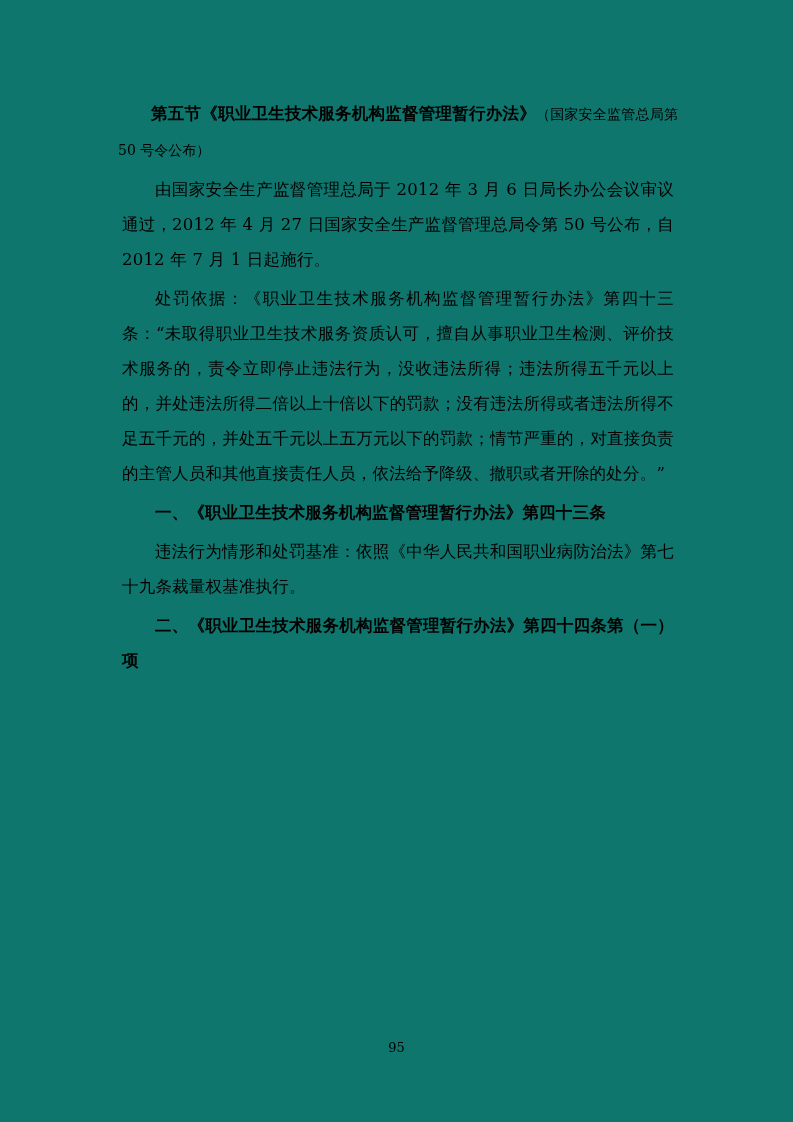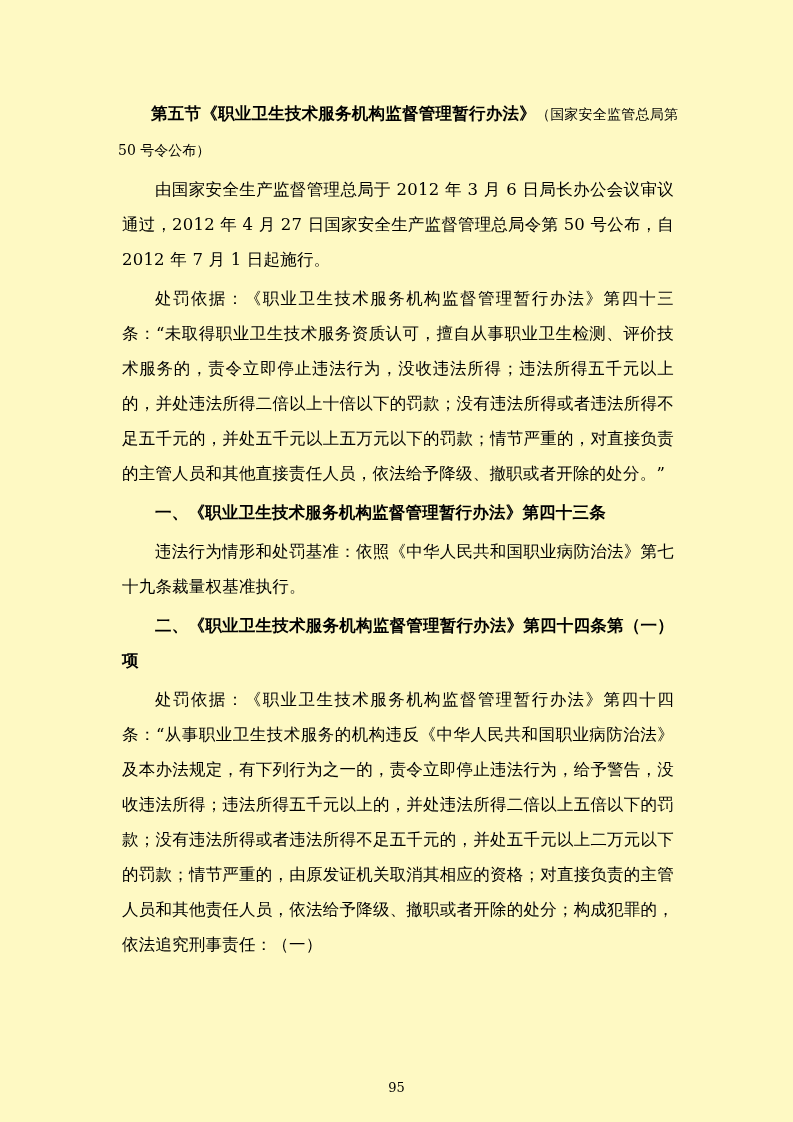--- a/index.html
+++ b/index.html
@@ -3,21 +3,21 @@
 <meta charset="utf-8">
 <style>
   html, body {
     margin: 0;
     padding: 0;
     background: #f0f0f0;
   }
   .page {
     width: 793px;
     height: 1122px;
-    background: #fef9c3;
+    background: #0f766e;
     margin: 0 auto;
     position: relative;
     box-sizing: border-box;
     font-family: "DejaVu Serif", "Liberation Serif", serif;
     color: #000000;
   }
   .content {
     position: absolute;
     left: 118px;
     top: 96px;
@@ -53,21 +53,20 @@
   }
   .page-number {
     position: absolute;
     left: 0;
     right: 0;
     top: 1040px;
     text-align: center;
     font-size: 13px;
     font-family: "DejaVu Serif", "Liberation Serif", serif;
     color: #000;
-    margin-top: 40px;
   }
   .block {
     margin-bottom: 0px;
   }
 </style>
 </head>
 <body>
 
 <div class="page">
 
@@ -78,19 +77,18 @@
     <p class="para indent block">由国家安全生产监督管理总局于 2012 年 3 月 6 日局长办公会议审议通过，2012 年 4 月 27 日国家安全生产监督管理总局令第 50 号公布，自 2012 年 7 月 1 日起施行。</p>
 
     <p class="para indent block">处罚依据：《职业卫生技术服务机构监督管理暂行办法》第四十三条：“未取得职业卫生技术服务资质认可，擅自从事职业卫生检测、评价技术服务的，责令立即停止违法行为，没收违法所得；违法所得五千元以上的，并处违法所得二倍以上十倍以下的罚款；没有违法所得或者违法所得不足五千元的，并处五千元以上五万元以下的罚款；情节严重的，对直接负责的主管人员和其他直接责任人员，依法给予降级、撤职或者开除的处分。”</p>
 
     <p class="para indent bold block">一、《职业卫生技术服务机构监督管理暂行办法》第四十三条</p>
 
     <p class="para indent block">违法行为情形和处罚基准：依照《中华人民共和国职业病防治法》第七十九条裁量权基准执行。</p>
 
     <p class="para indent bold block">二、《职业卫生技术服务机构监督管理暂行办法》第四十四条第（一）项</p>
 
-    <p class="para indent block">处罚依据：《职业卫生技术服务机构监督管理暂行办法》第四十四条：“从事职业卫生技术服务的机构违反《中华人民共和国职业病防治法》及本办法规定，有下列行为之一的，责令立即停止违法行为，给予警告，没收违法所得；违法所得五千元以上的，并处违法所得二倍以上五倍以下的罚款；没有违法所得或者违法所得不足五千元的，并处五千元以上二万元以下的罚款；情节严重的，由原发证机关取消其相应的资格；对直接负责的主管人员和其他责任人员，依法给予降级、撤职或者开除的处分；构成犯罪的，依法追究刑事责任：（一）</p>
 
   </div>
 
   <div class="page-number">95</div>
 
 </div>
 
 </body></html>

